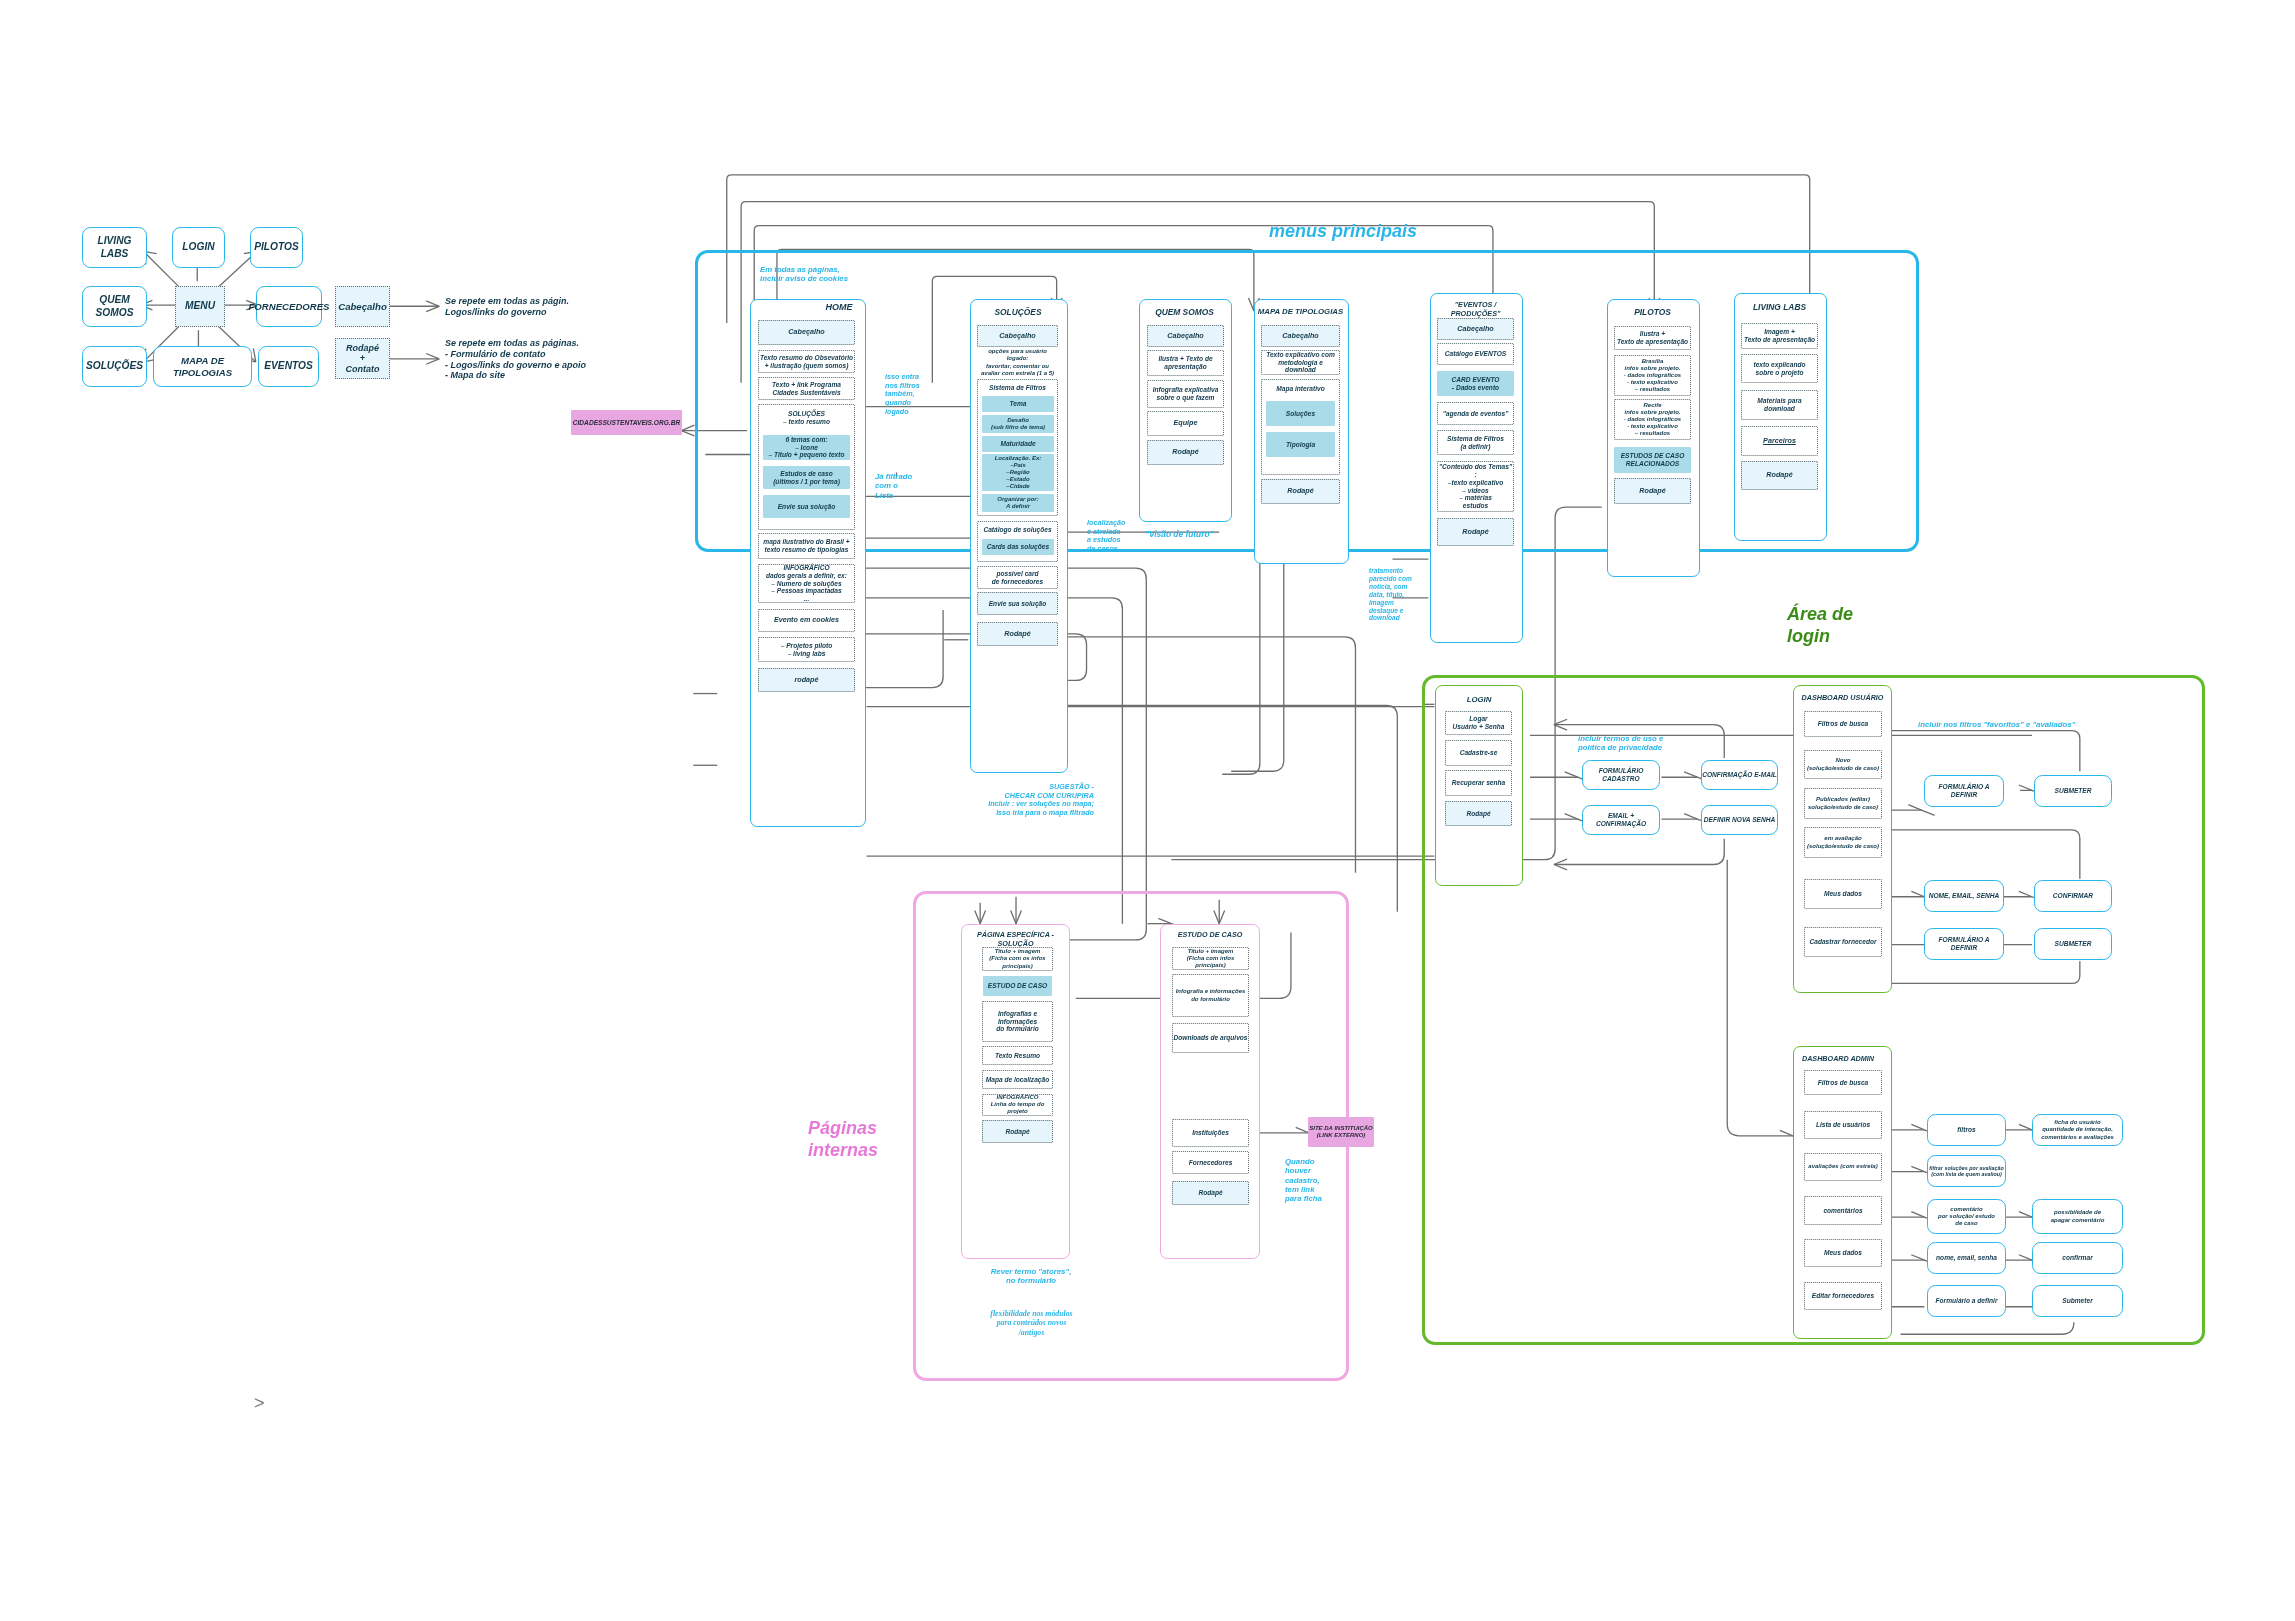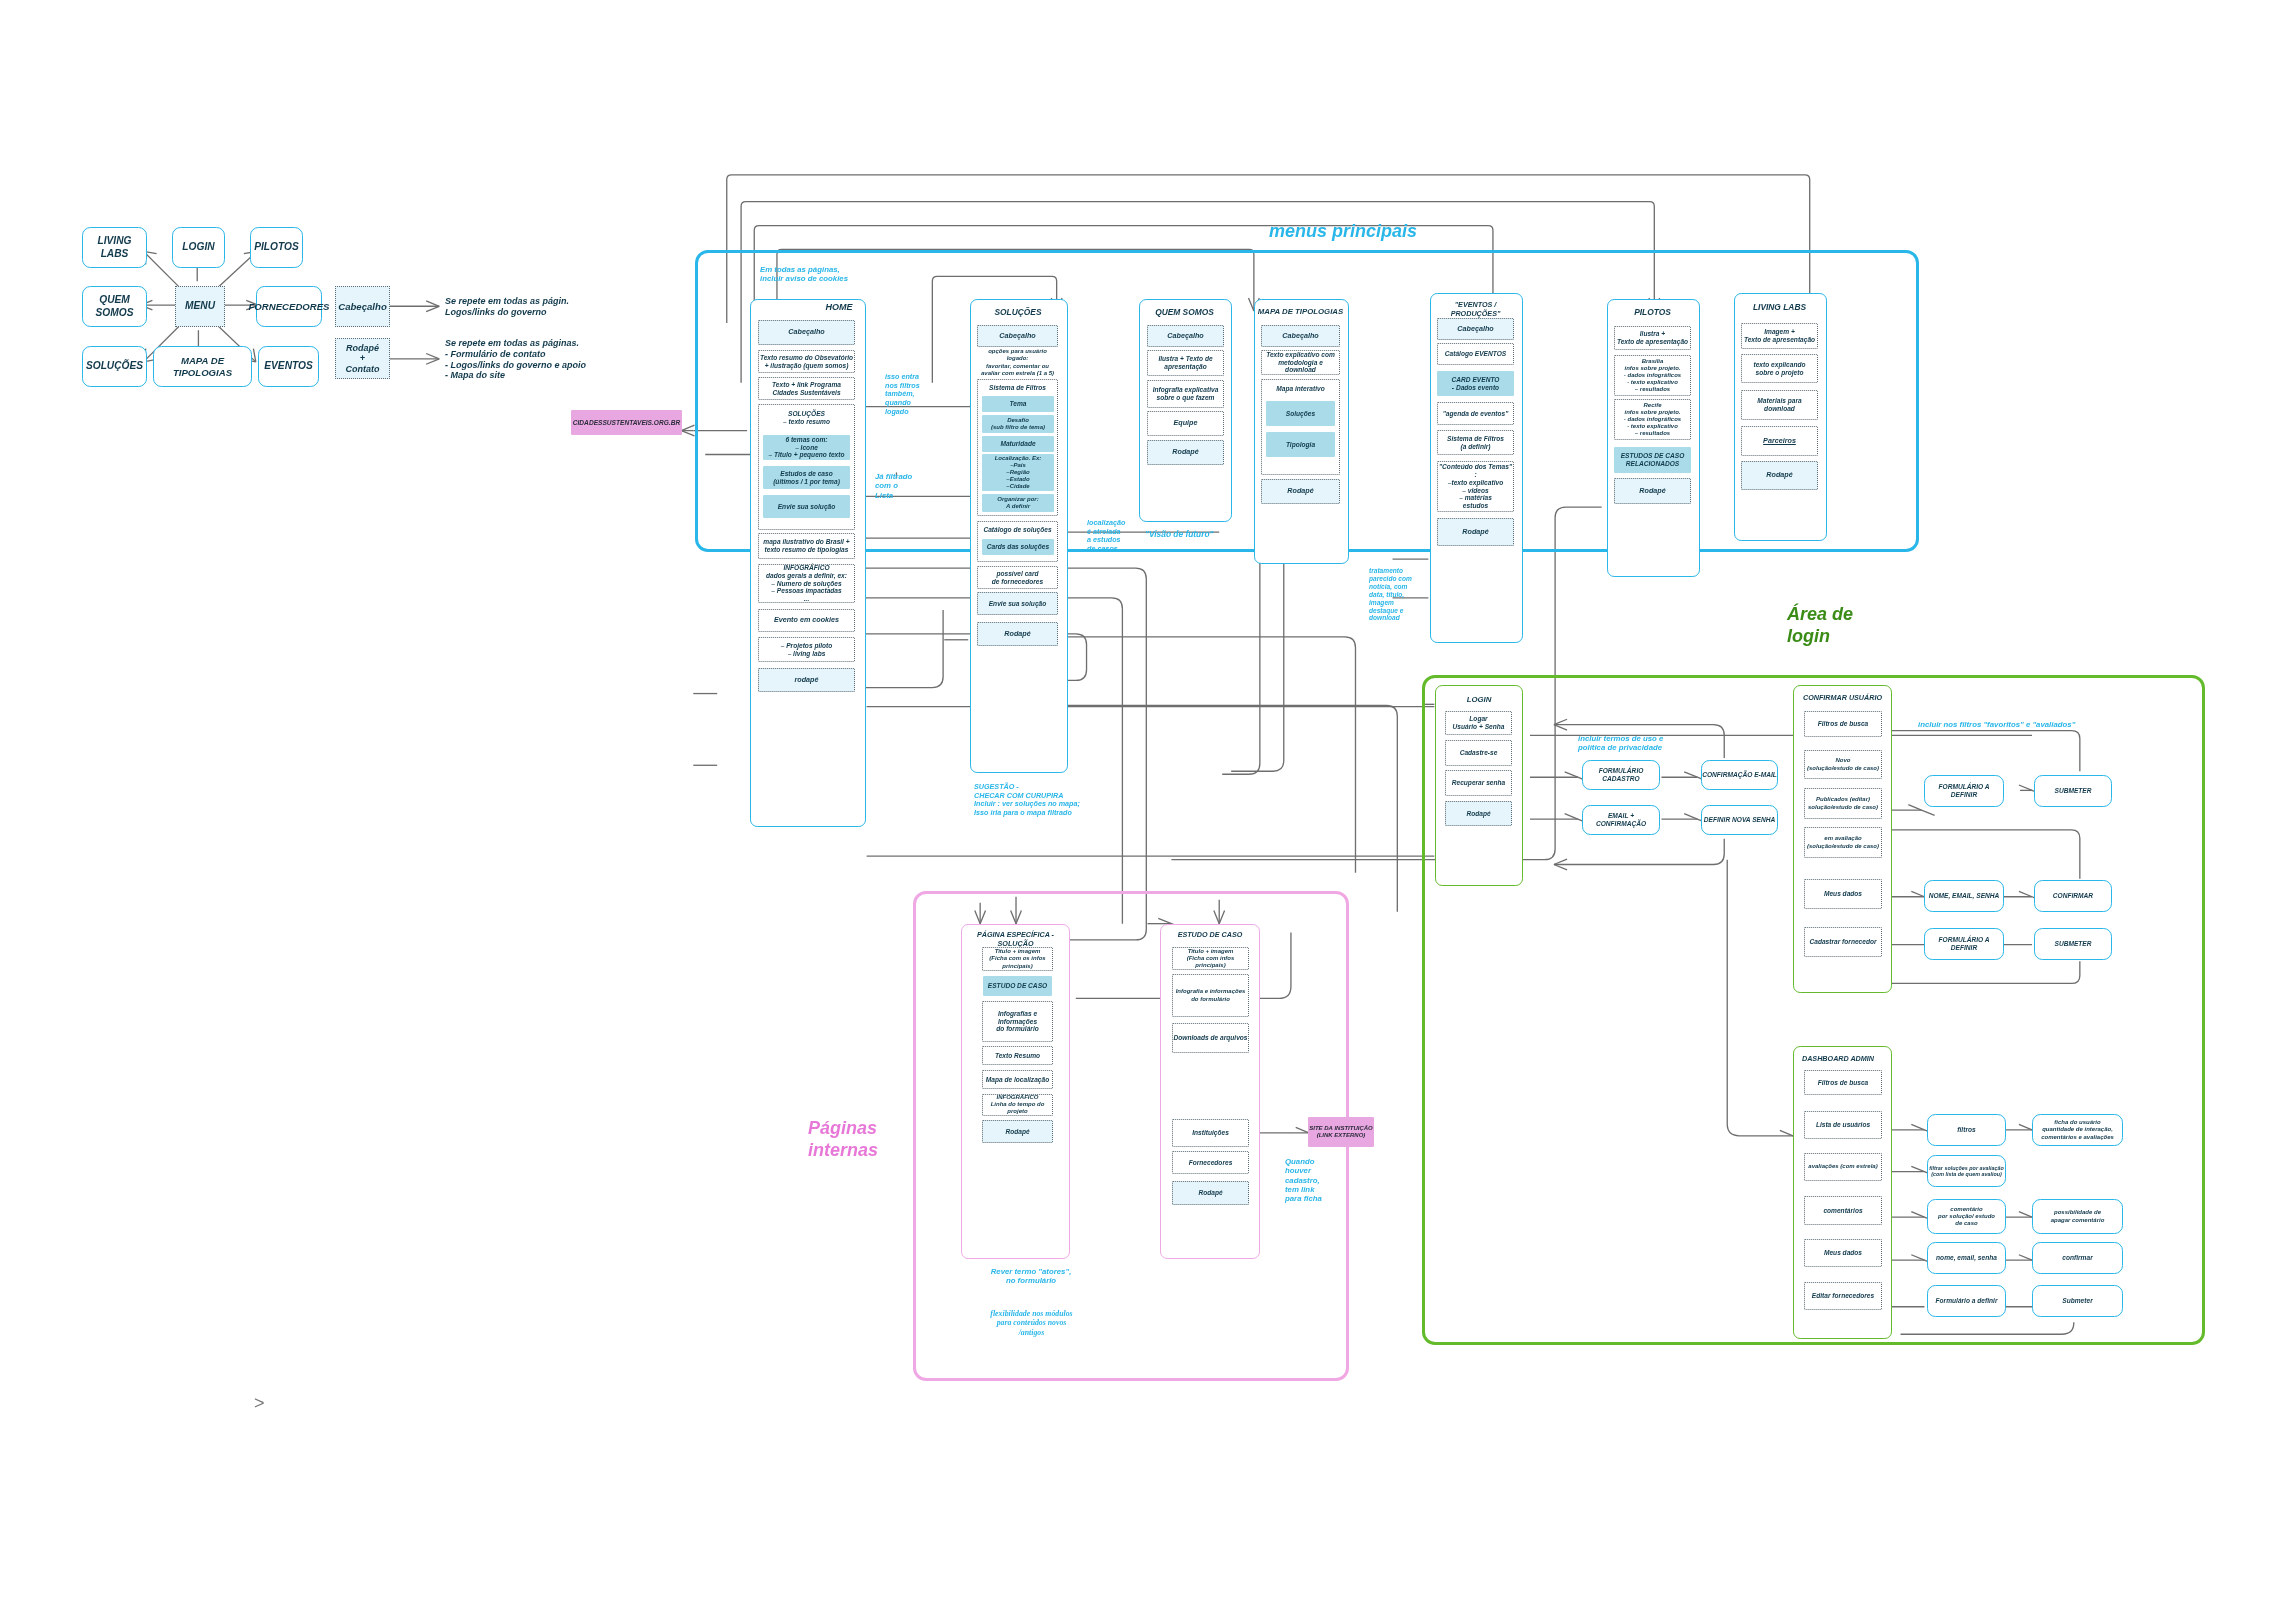--- a/index.html
+++ b/index.html
@@ -227,21 +227,21 @@
 quando
 logado</div>
   <div class="note" style="left:875px;top:472px;font-size:7.8px;white-space:pre-line;">Já filtrado
 com o
 Lista</div>
   <div class="note" style="left:1087px;top:519px;font-size:7.2px;white-space:pre-line;">localização
 é atrelada
 a estudos
 de casos</div>
   <div class="note" style="left:1145px;top:529px;font-size:8.4px;">"Visão de futuro"</div>
-  <div class="note" style="left:974px;top:783px;font-size:7.2px;white-space:pre-line;text-align:left;width:120px;">SUGESTÃO -
+  <div class="note" style="left:974px;top:783px;font-size:7.2px;white-space:pre-line;text-align:right;width:120px;">SUGESTÃO -
 CHECAR COM CURUPIRA
 Incluir : ver soluções no mapa;
 Isso iria para o mapa filtrado</div>
   <div class="note" style="left:1369px;top:567px;font-size:6.6px;white-space:pre-line;">tratamento
 parecido com
 notícia, com
 data, título,
 imagem
 destaque e
 download</div>
@@ -415,21 +415,21 @@
   <div class="node dotted" style="left:1445px;top:740px;width:67px;height:26px;font-size:6.6px;">Cadastre-se</div>
   <div class="node dotted" style="left:1445px;top:770px;width:67px;height:26px;font-size:6.6px;">Recuperar senha</div>
   <div class="node dotted fill" style="left:1445px;top:801px;width:67px;height:25px;font-size:6.6px;">Rodapé</div>
 
   <div class="node solid-blue" style="left:1582px;top:760px;width:78px;height:30px;font-size:6.6px;font-style:italic;">FORMULÁRIO CADASTRO</div>
   <div class="node solid-blue" style="left:1701px;top:760px;width:77px;height:30px;font-size:6.6px;">CONFIRMAÇÃO E-MAIL</div>
   <div class="node solid-blue" style="left:1582px;top:805px;width:78px;height:30px;font-size:6.6px;">EMAIL + CONFIRMAÇÃO</div>
   <div class="node solid-blue" style="left:1701px;top:805px;width:77px;height:30px;font-size:6.6px;">DEFINIR NOVA SENHA</div>
 
   <div class="node" style="left:1793px;top:685px;width:99px;height:308px;border:1.8px solid #63bb2b;border-radius:7.2px;background:#fff;"></div>
-  <div class="panel-title" style="left:1793px;top:693px;width:99px;font-size:7.2px;">CONFIRMAR USUÁRIO</div>
+  <div class="panel-title" style="left:1793px;top:693px;width:99px;font-size:7.2px;">DASHBOARD USUÁRIO</div>
   <div class="node dotted" style="left:1804px;top:711px;width:78px;height:26px;font-size:6.6px;">Filtros de busca</div>
   <div class="node dotted" style="left:1804px;top:750px;width:78px;height:29px;font-size:6px;white-space:pre-line;">Novo
 (solução/estudo de caso)</div>
   <div class="node dotted" style="left:1804px;top:788px;width:78px;height:31px;font-size:6px;white-space:pre-line;">Publicados (editar)
 solução/estudo de caso)</div>
   <div class="node dotted" style="left:1804px;top:827px;width:78px;height:31px;font-size:6px;white-space:pre-line;">em avaliação
 (solução/estudo de caso)</div>
   <div class="node dotted" style="left:1804px;top:879px;width:78px;height:30px;font-size:6.6px;">Meus dados</div>
   <div class="node dotted" style="left:1804px;top:927px;width:78px;height:30px;font-size:6.6px;">Cadastrar fornecedor</div>
 

